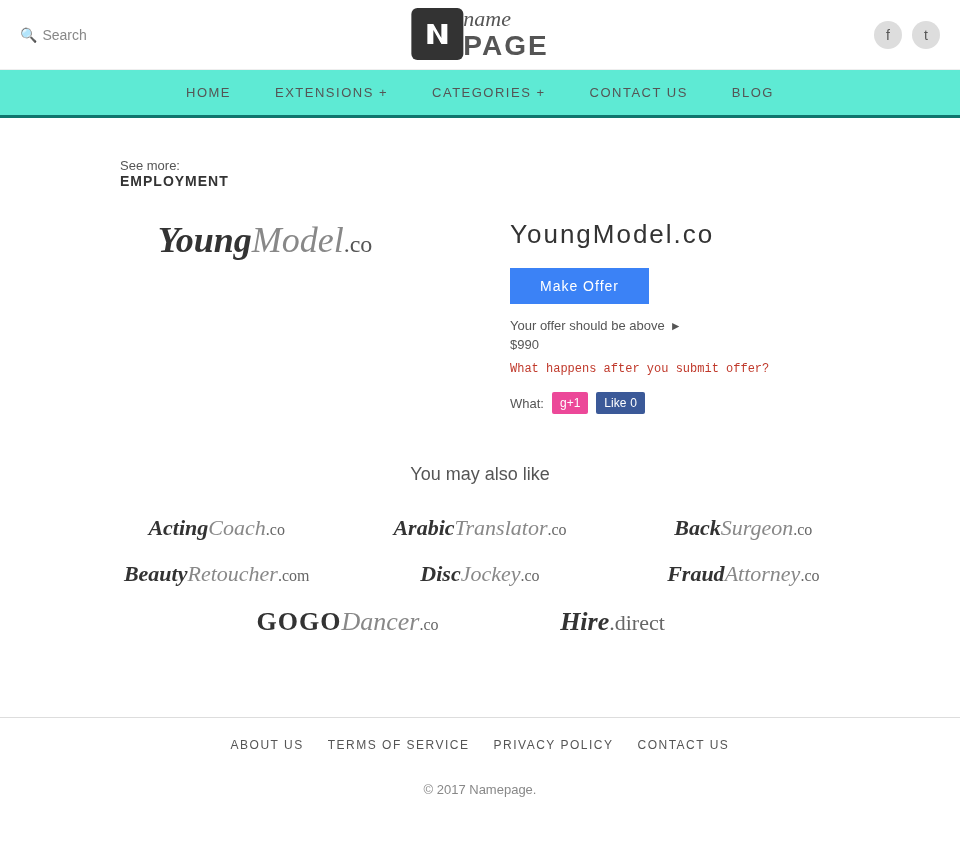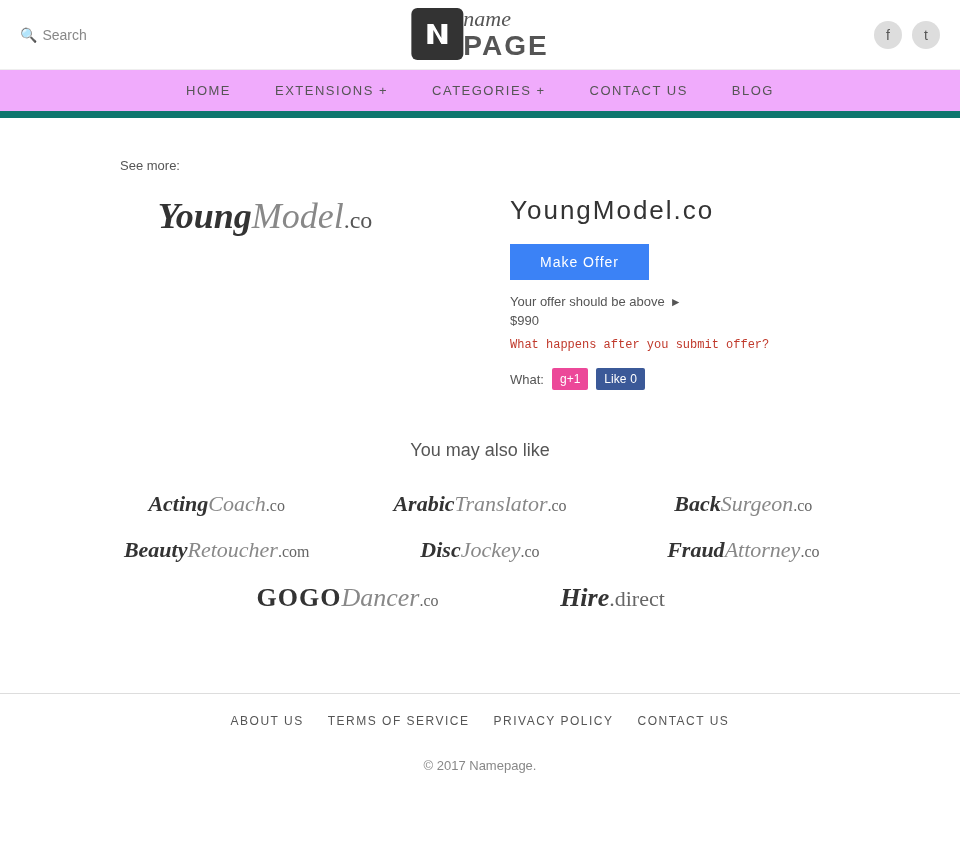--- a/index.html
+++ b/index.html
@@ -75,22 +75,22 @@
       align-items: center;
       justify-content: center;
       color: #555;
       font-size: 14px;
       cursor: pointer;
       text-decoration: none;
     }
 
     
     .nav {
-      background: #f0abfc;
-      border-bottom: 7px solid #0f766e;
+      background: #5eead4;
+      border-bottom: 3px solid #0f766e;
       display: flex;
       justify-content: center;
       align-items: center;
       gap: 0;
       height: 48px;
     }
     .nav-item {
       padding: 0 22px;
       font-size: 13px;
       letter-spacing: 1.5px;
@@ -107,21 +107,21 @@
     
     .main { padding: 20px 40px; }
 
     .see-more { margin-top: 20px; margin-left: 80px; }
     .see-more-label { font-size: 13px; color: #555; }
     .see-more-value { font-size: 14px; font-weight: bold; letter-spacing: 1px; text-transform: uppercase; color: #333; }
 
     
     .domain-featured {
       display: flex;
-      margin-top: 22px;
+      margin-top: 30px;
       padding: 0 40px;
       gap: 60px;
       align-items: flex-start;
     }
     .domain-logo-area {
       flex: 1;
       display: flex;
       align-items: center;
       justify-content: center;
     }
@@ -298,20 +298,21 @@
   <div class="nav-item">EXTENSIONS +</div>
   <div class="nav-item">CATEGORIES +</div>
   <div class="nav-item">CONTACT US</div>
   <div class="nav-item">BLOG</div>
 </nav>
 
 <main class="main">
 
   <div class="see-more">
     <div class="see-more-label">See more:</div>
+    <div class="see-more-value">EMPLOYMENT</div>
   </div>
 
   <div class="domain-featured">
     <div class="domain-logo-area">
       <div class="domain-logo-text">
         <span style="font-weight:bold; color:#333; font-style:italic;">Young</span><span style="font-weight:normal; color:#888; font-style:italic;">Model</span><span style="font-style:normal; font-size:24px; color:#555;">.co</span>
       </div>
     </div>
     <div class="domain-info">
       <div class="domain-title">YoungModel.co</div>

